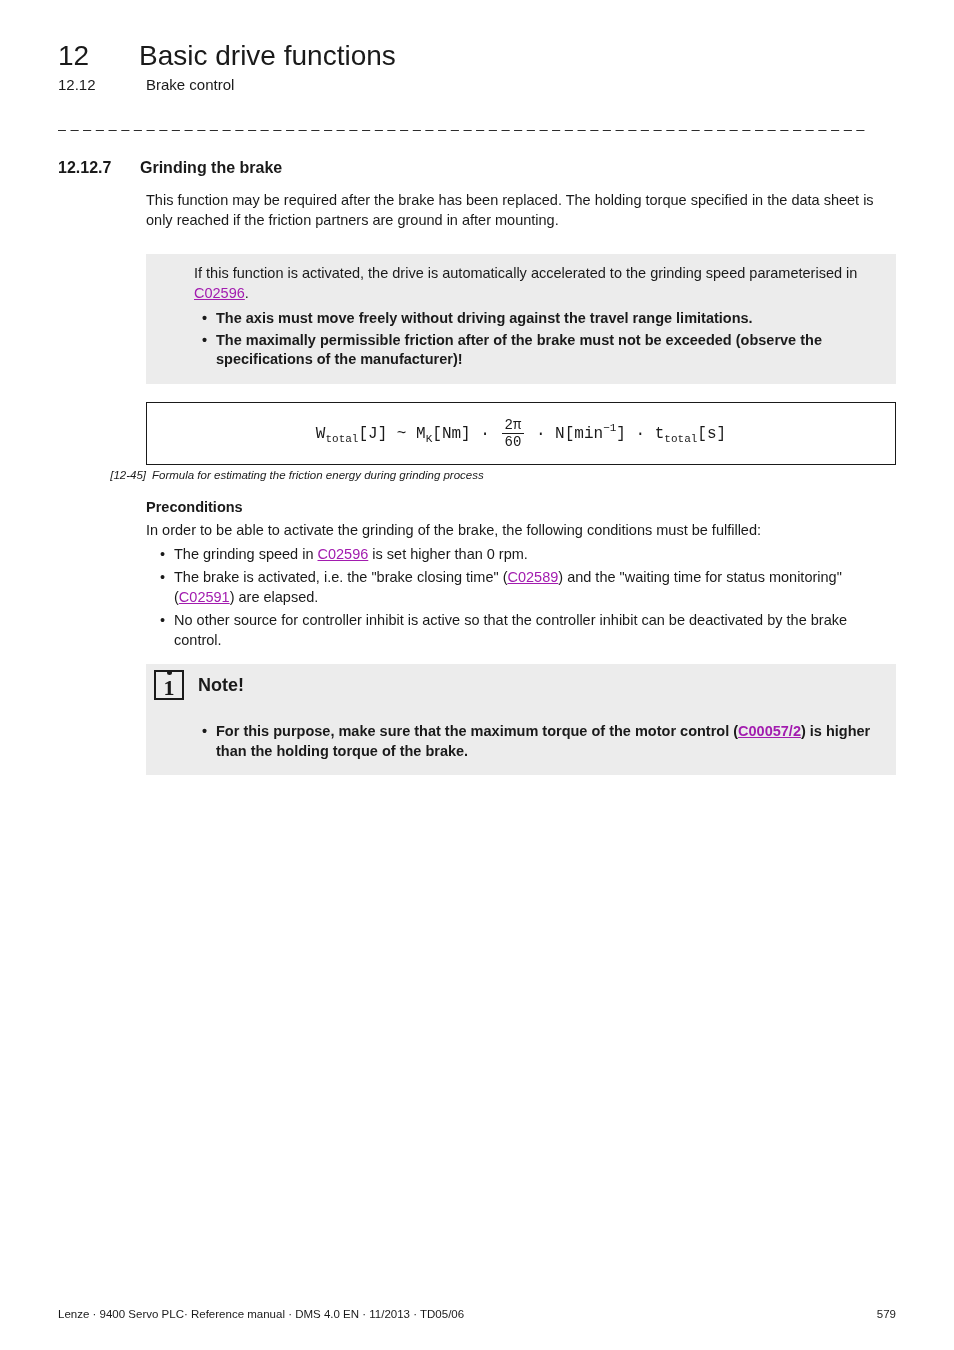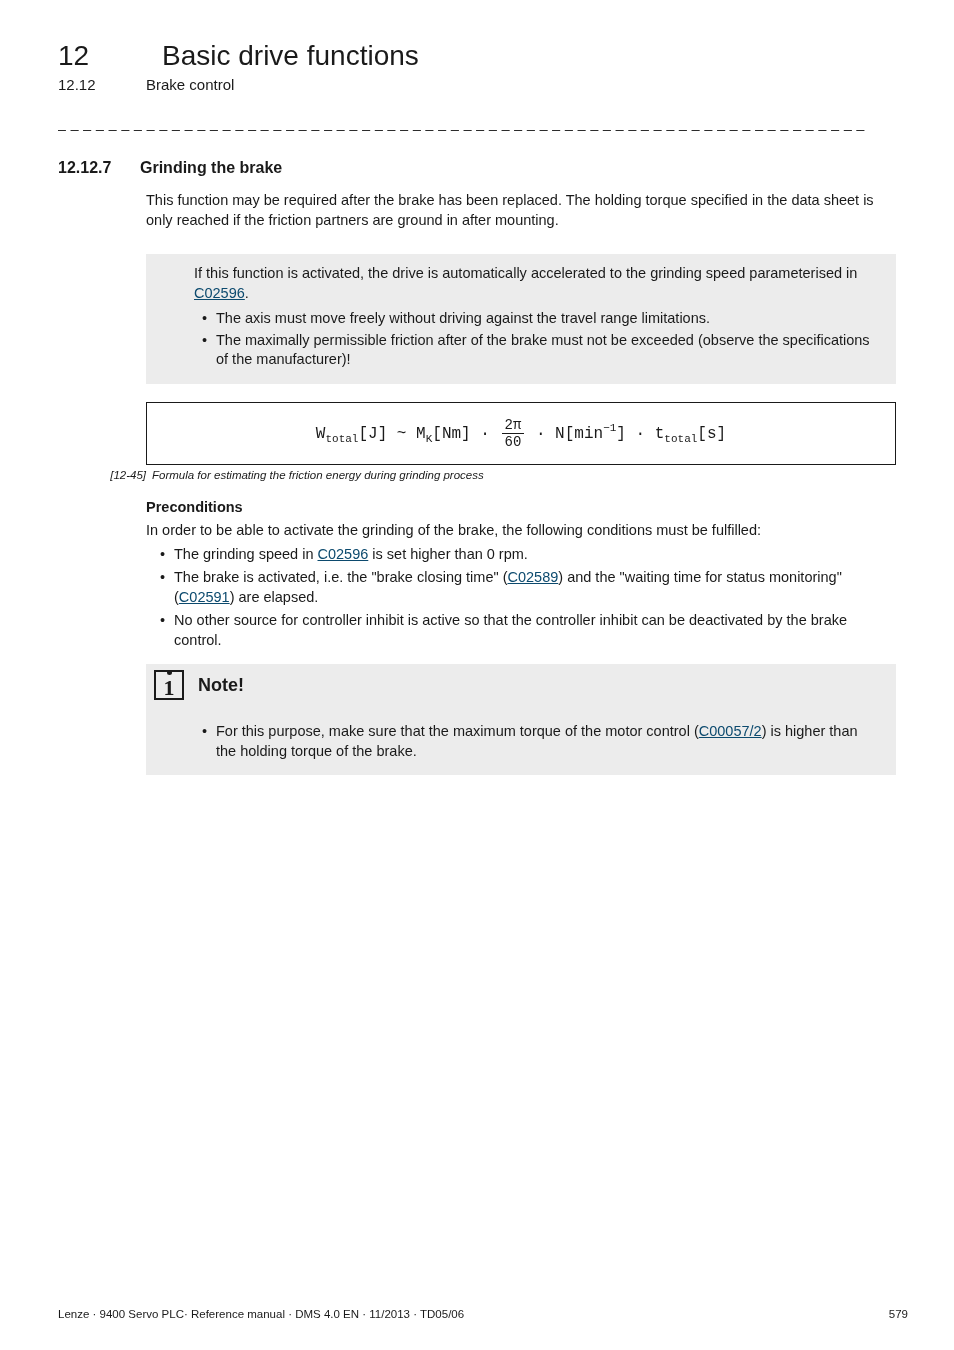--- a/index.html
+++ b/index.html
@@ -13,21 +13,21 @@
   .page {
     width: 954px;
     height: 1350px;
     position: relative;
     box-sizing: border-box;
     padding: 40px 58px 30px 58px;
   }
   .header-row {
     display: flex;
     align-items: flex-end;
-    gap: 44px;
+    gap: 21px;
     margin-bottom: 2px;
   }
   .chapter-num {
     font-size: 28px;
     font-weight: 400;
     width: 60px;
   }
   .chapter-title {
     font-size: 28px;
     font-weight: 400;
@@ -98,20 +98,21 @@
   }
   .callout-ul {
     margin: 6px 0 0 0;
     padding-left: 12px;
   }
   .callout-ul li {
     list-style: none;
     position: relative;
     padding-left: 10px;
     margin-bottom: 2px;
+    font-weight: bold;
   }
   .callout-ul li::before {
     content: "•";
     position: absolute;
     left: -4px;
   }
   
   .stop-icon {
     width: 34px;
     height: 34px;
@@ -201,28 +202,28 @@
     font-size: 14.5px;
     line-height: 1.35;
     margin-bottom: 4px;
   }
   .body-ul li::before {
     content: "•";
     position: absolute;
     left: -2px;
   }
   .link {
-    color: #0c4a6e;
+    color: #a21caf;
     text-decoration: underline;
   }
   .footer {
     position: absolute;
     bottom: 30px;
     left: 58px;
-    right: 46px;
+    right: 58px;
     display: flex;
     justify-content: space-between;
     font-size: 11.5px;
   }
 </style>
 </head>
 <body>
 
 <div class="page">
 

